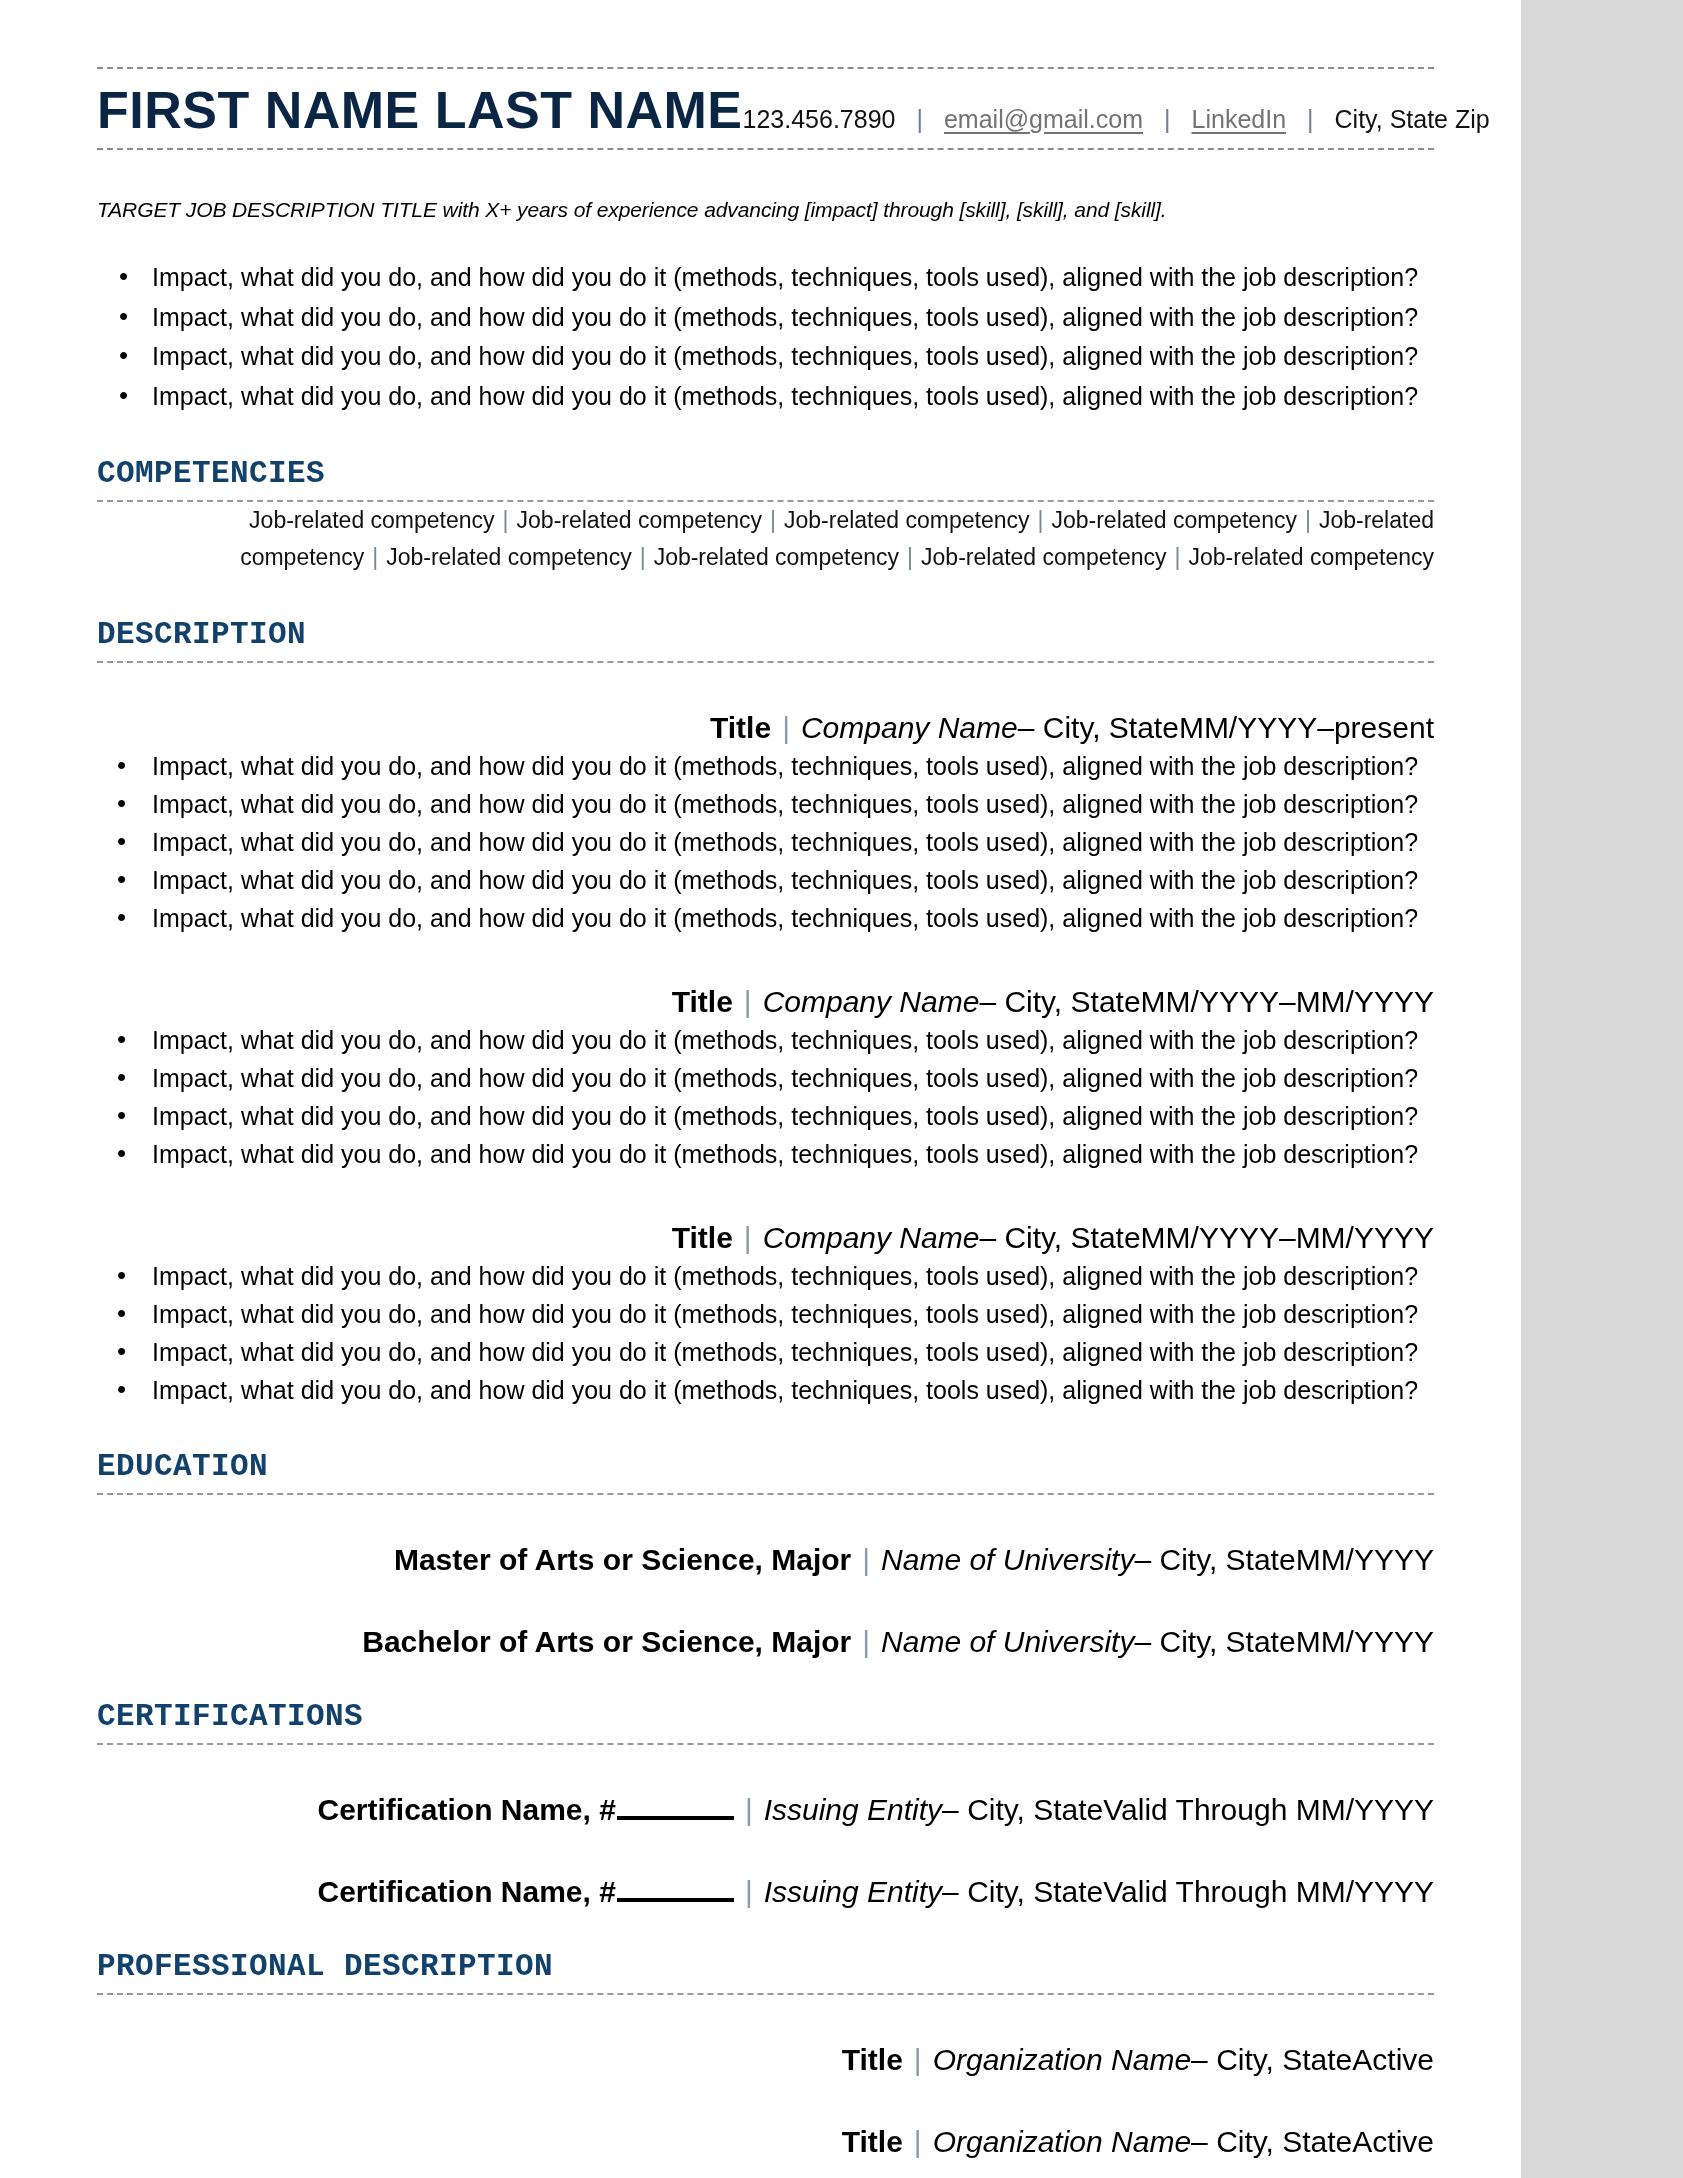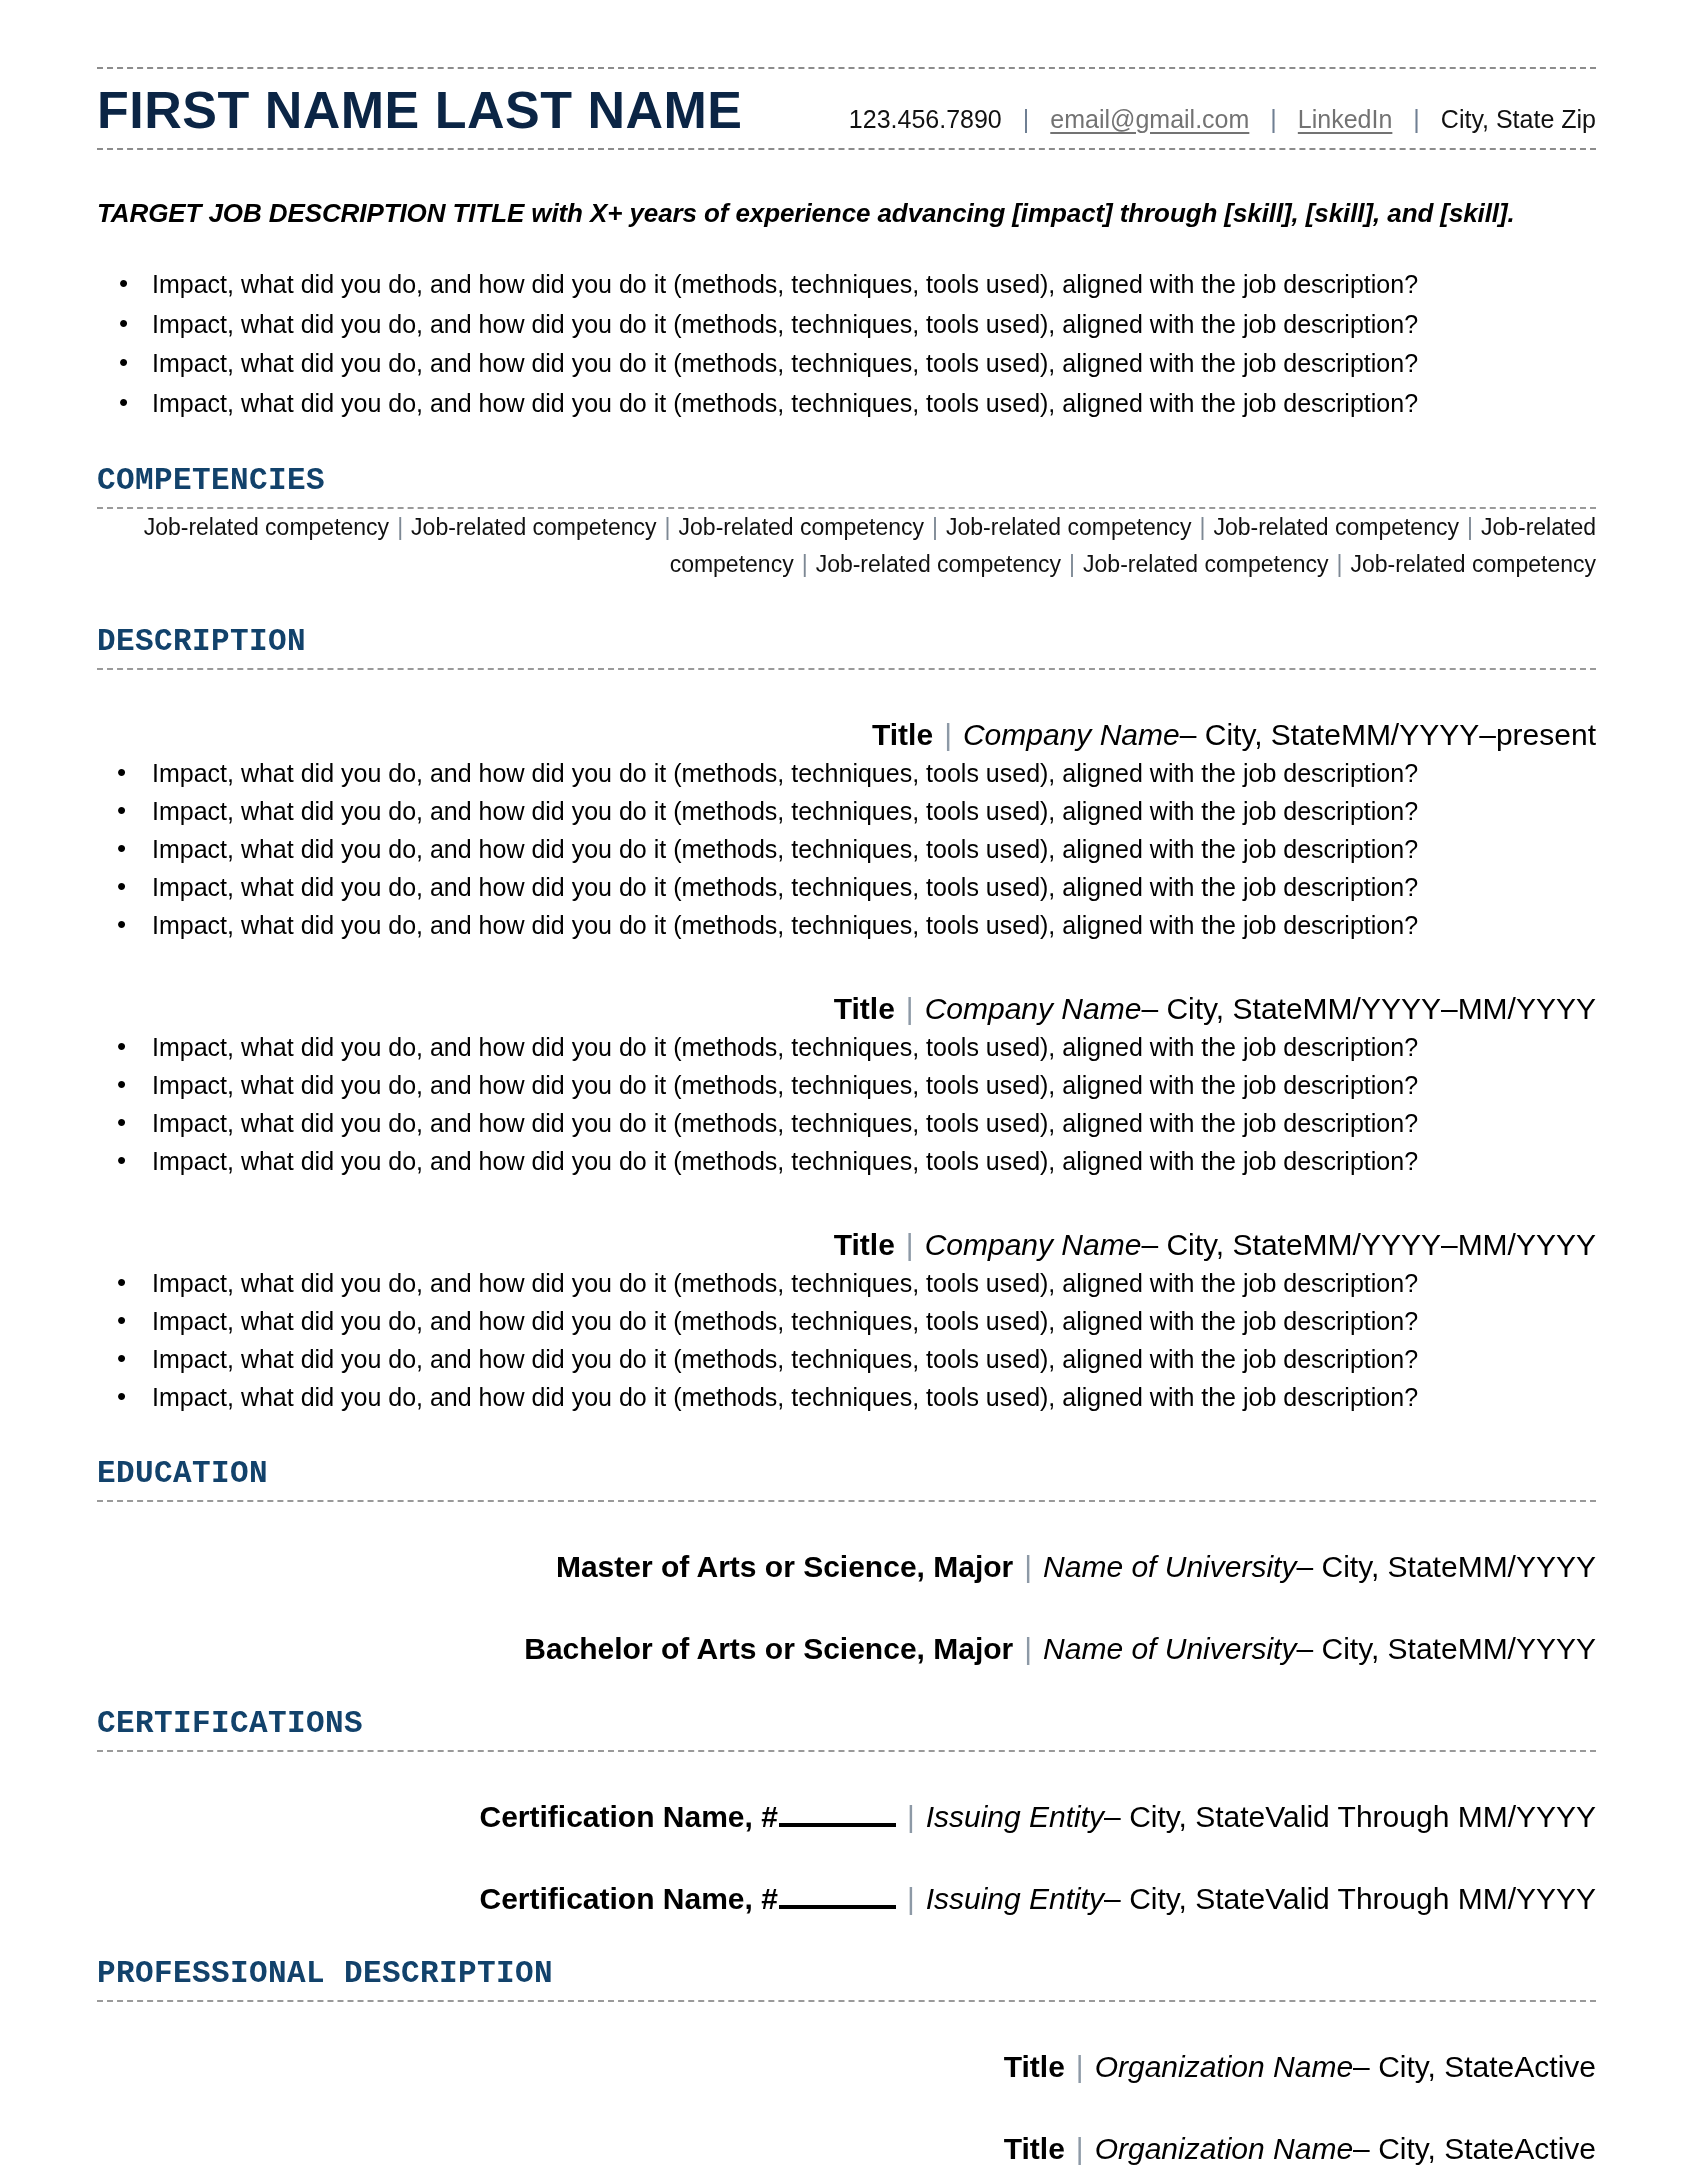--- a/index.html
+++ b/index.html
@@ -2,21 +2,21 @@
 <html><head>
 <meta charset="utf-8">
 <style>
   html, body {
     margin: 0;
     padding: 0;
     background: #d8d8d8;
   }
   .page {
     position: relative;
-    width: 1683px;
+    width: 1521px;
     height: 2178px;
     background: #ffffff;
     box-sizing: border-box;
     padding: 59px 87px 0 97px;
     font-family: "Liberation Sans", sans-serif;
     color: #000000;
     overflow: hidden;
   }
 
   
@@ -62,22 +62,22 @@
   }
   .contact-line .link {
     text-decoration: underline;
     text-underline-offset: 4px;
     color: #737373;
   }
   .contact-line .plain { color: #111111; }
 
   
   .summary {
-    font-size: 26px;
-    font-weight: 700;
+    font-size: 21px;
+    font-weight: 400;
     font-style: italic;
     margin: 48px 0 0 0;
     letter-spacing: -0.1px;
   }
 
   
   ul.top-bullets {
     list-style: none;
     margin: 36px 0 0 0;
     padding: 0;

